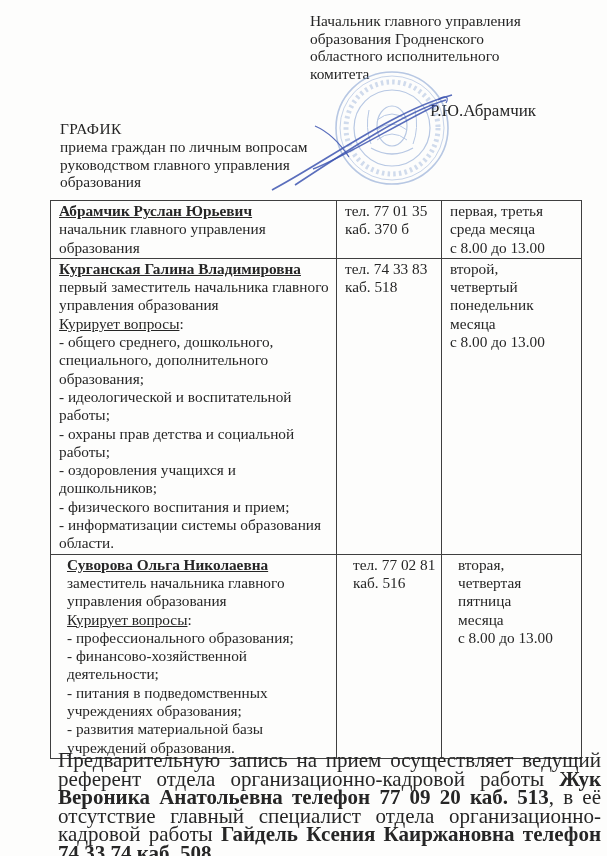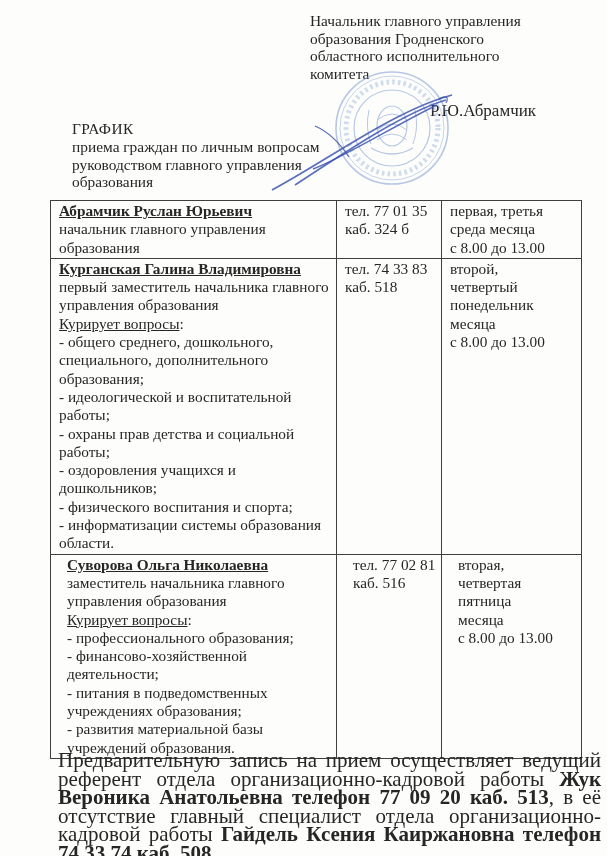--- a/index.html
+++ b/index.html
@@ -24,21 +24,21 @@
   .approval{position:absolute;left:310px;top:12px;width:238px;}
   .approval-label{font-size:17px;letter-spacing:.6px;margin-bottom:6px;}
   .approval-title{font-size:15.4px;line-height:17.6px;}
   .approver-name{position:absolute;left:430px;top:101px;font-size:17px;}
   
   .stamp{position:absolute;left:323px;top:60px;width:138px;height:138px;opacity:.55;pointer-events:none;}
   .stamp circle, .stamp ellipse, .stamp path{stroke:var(--stamp-blue);fill:none;}
   .signature{position:absolute;left:253px;top:78px;width:215px;height:118px;pointer-events:none;}
   .signature path{stroke:var(--signature-blue);fill:none;opacity:.85;}
   
-  .doc-title{position:absolute;left:72px;top:120px;width:286px;font-size:15.4px;line-height:17.8px;}
+  .doc-title{position:absolute;left:60px;top:120px;width:286px;font-size:15.4px;line-height:17.8px;}
   .doc-title .heading{letter-spacing:.4px;}
   
   .schedule{
     position:absolute;left:50px;top:200px;width:531px;
     border-collapse:collapse;table-layout:fixed;
     font-size:15.3px;line-height:18.3px;
   }
   .schedule td{
     border:1.6px solid var(--table-border);
     vertical-align:top;
@@ -101,38 +101,38 @@
       <col style="width:140px">
     </colgroup>
     <tbody id="schedule-body">
         <tr>
           <td class="cell-official">
             <div class="off-name">Абрамчик Руслан Юрьевич</div>
             <div class="off-pos">начальник главного управления образования</div>
           </td>
           <td class="cell-contact">
             <div class="contact-line">тел. 77 01 35</div>
-            <div class="contact-line">каб. 324 б</div>
+            <div class="contact-line">каб. 370 б</div>
           </td>
           <td class="cell-schedule">
             <div class="sched-line">первая, третья</div>
             <div class="sched-line">среда месяца</div>
             <div class="sched-line">с 8.00 до 13.00</div>
           </td>
         </tr>
         <tr>
           <td class="cell-official">
             <div class="off-name">Курганская Галина Владимировна</div>
             <div class="off-pos">первый заместитель начальника главного управления образования</div>
             <div class="curates"><span class="u">Курирует вопросы</span>:</div>
             <div class="topic">- общего среднего, дошкольного, специального, дополнительного образования;</div>
             <div class="topic">- идеологической и воспитательной работы;</div>
             <div class="topic">- охраны прав детства и социальной работы;</div>
             <div class="topic">- оздоровления учащихся и дошкольников;</div>
-            <div class="topic">- физического воспитания и спорта;</div>
+            <div class="topic">- физического воспитания и прием;</div>
             <div class="topic">- информатизации системы образования области.</div>
           </td>
           <td class="cell-contact">
             <div class="contact-line">тел. 74 33 83</div>
             <div class="contact-line">каб. 518</div>
           </td>
           <td class="cell-schedule">
             <div class="sched-line">второй,</div>
             <div class="sched-line">четвертый</div>
             <div class="sched-line">понедельник</div>

